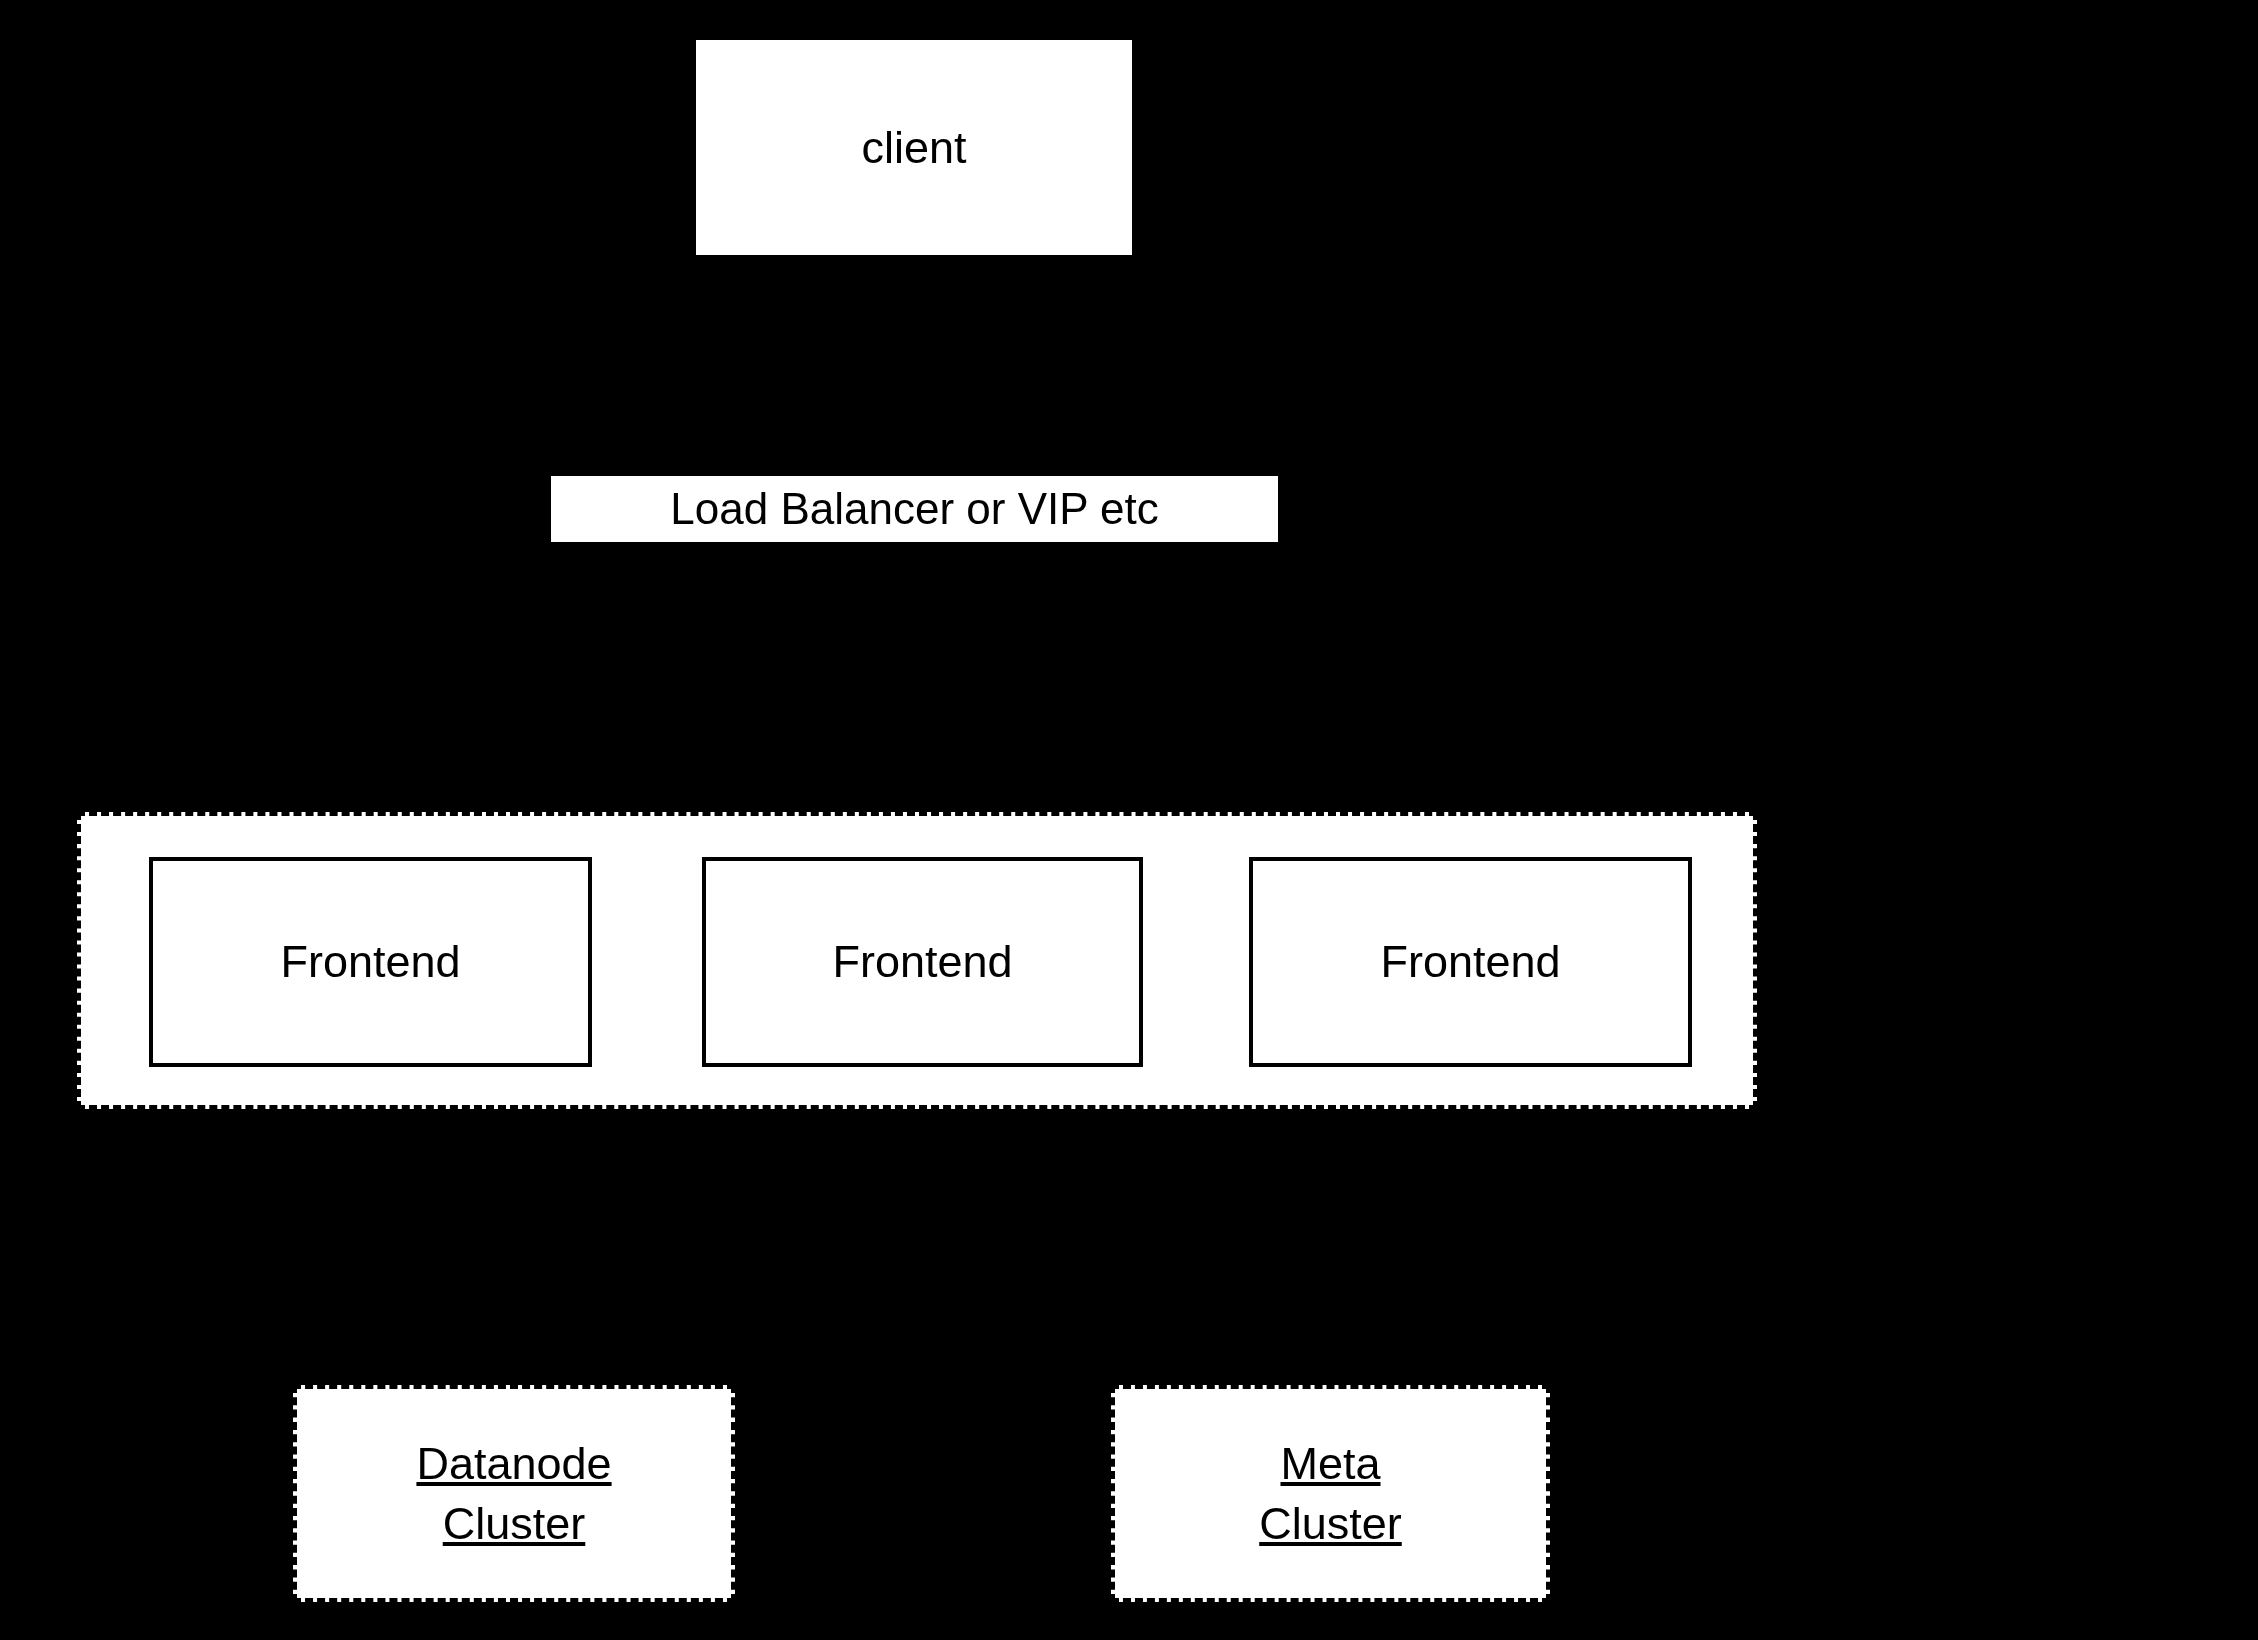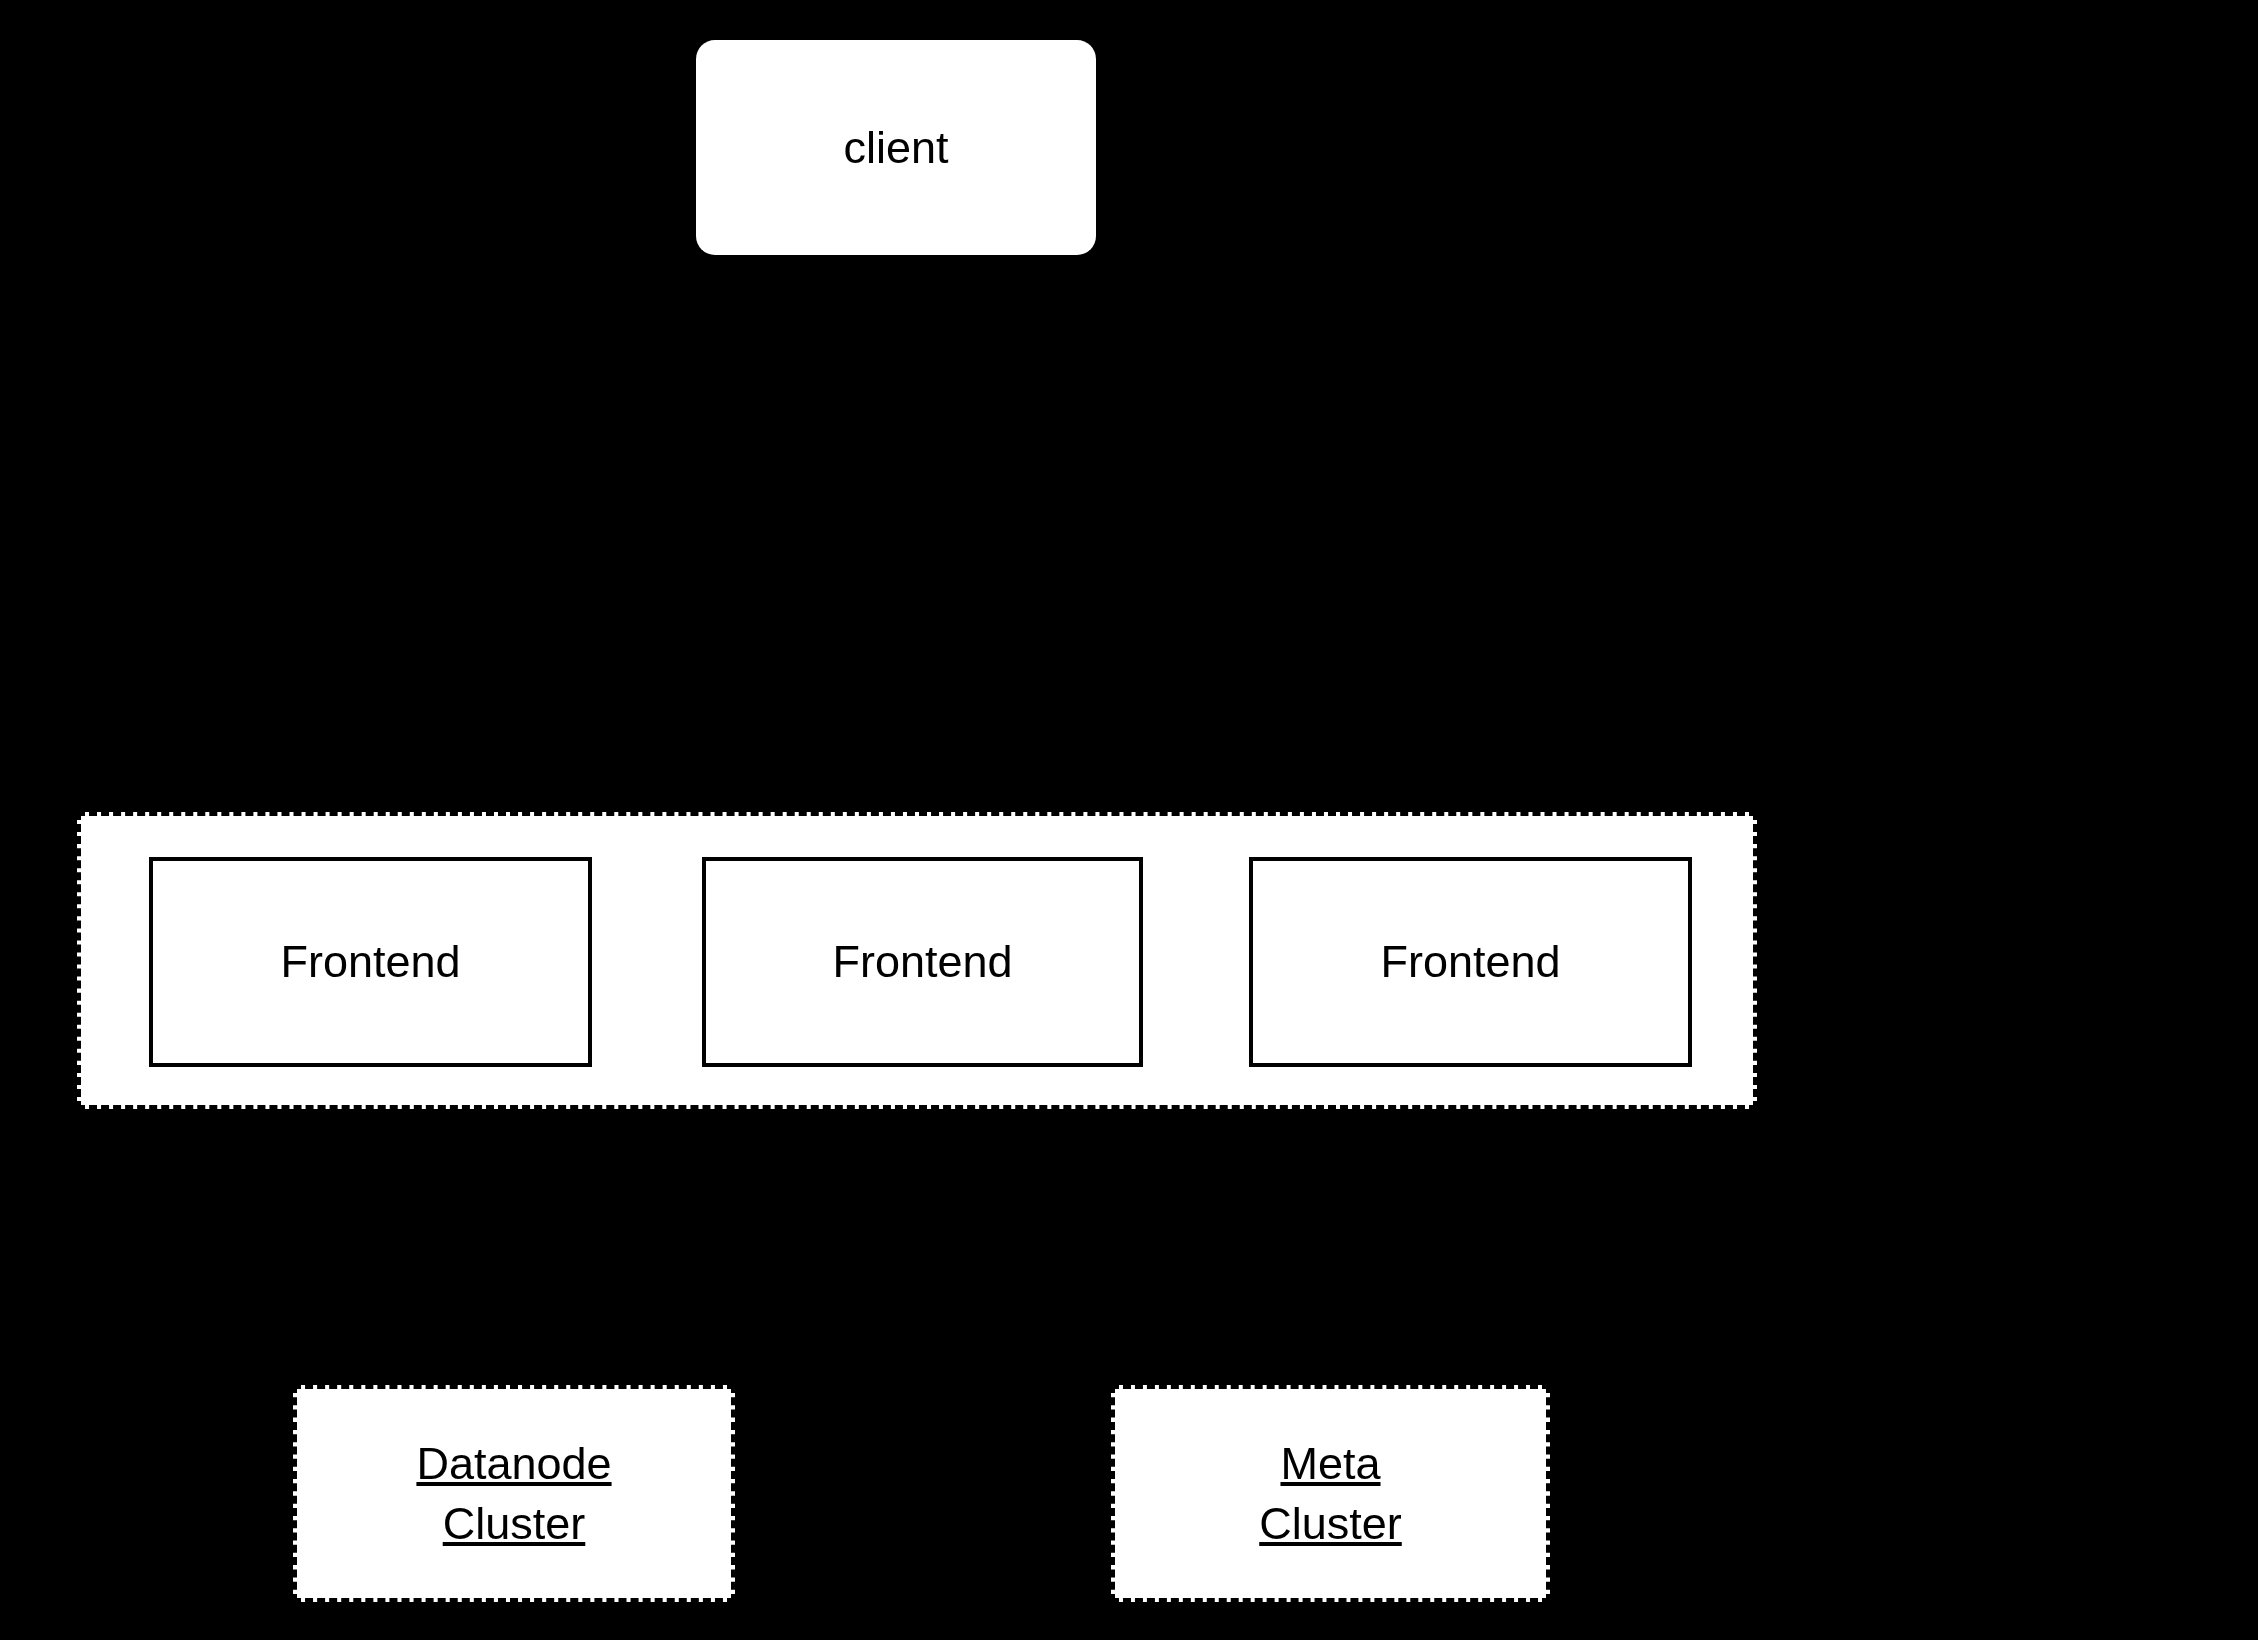--- a/index.html
+++ b/index.html
@@ -29,21 +29,21 @@
     justify-content: center;
     text-align: center;
     box-sizing: border-box;
     font-size: 45px;
     line-height: 1.2;
     color: var(--ink);
   }
   .node.solid-border { border: 4.5px solid var(--ink); }
   .node.dashed-border { border: 4.5px dashed var(--ink); }
 
-  .client-node   { left: 696px; top: 40px;  width: 400px;  height: 215px; border-radius: 19px; }
+  .client-node   { left: 696px; top: 40px;  width: 436px;  height: 215px; }
   .lb-node       { left: 551px; top: 476px; width: 727px;  height: 66px; font-size: 44px; }
   .frontend-group{ left: 77px;  top: 812px; width: 1680px; height: 297px; }
 
   .frontend-node { position: absolute; top: 41px; width: 443px; height: 210px; }
   .frontend-1 { left: 68px; }
   .frontend-2 { left: 621px; width: 441px; }
   .frontend-3 { left: 1168px; }
 
   .cluster-node  { top: 1385px; width: 442px; height: 217px; }
   .datanode-cluster { left: 293px; }
@@ -54,20 +54,23 @@
 </style>
 </head>
 <body>
 
 <div class="canvas">
 
   <div class="node client-node">
     <span>client</span>
   </div>
 
+  <div class="node lb-node">
+    <span>Load Balancer or VIP etc</span>
+  </div>
 
   <div class="node dashed-border frontend-group">
     <div class="node solid-border frontend-node frontend-1">
       <span>Frontend</span>
     </div>
     <div class="node solid-border frontend-node frontend-2">
       <span>Frontend</span>
     </div>
     <div class="node solid-border frontend-node frontend-3">
       <span>Frontend</span>

